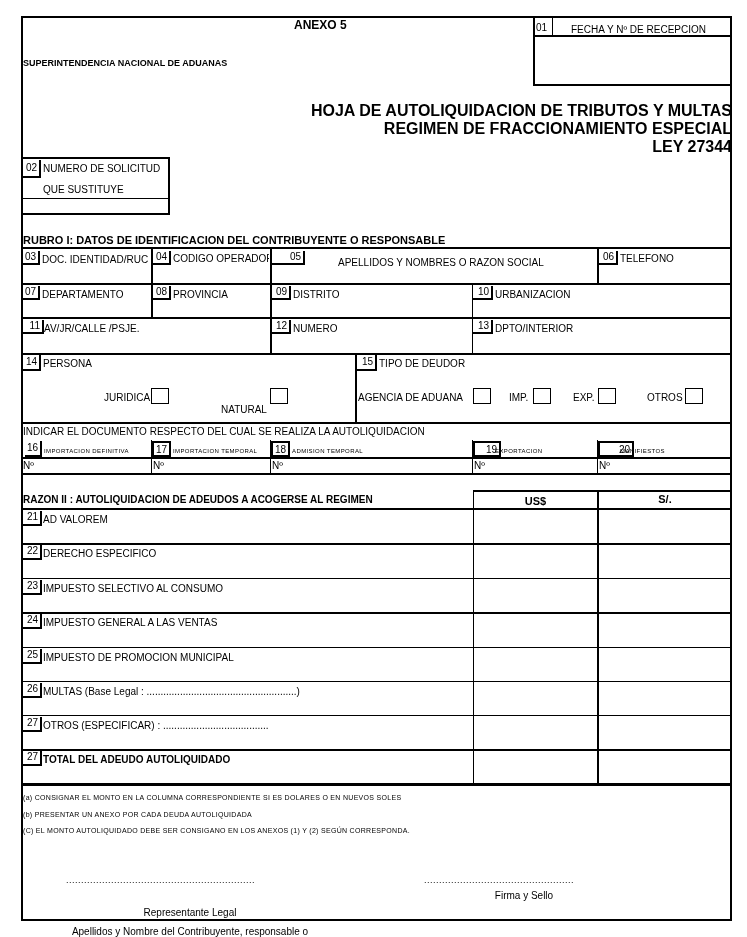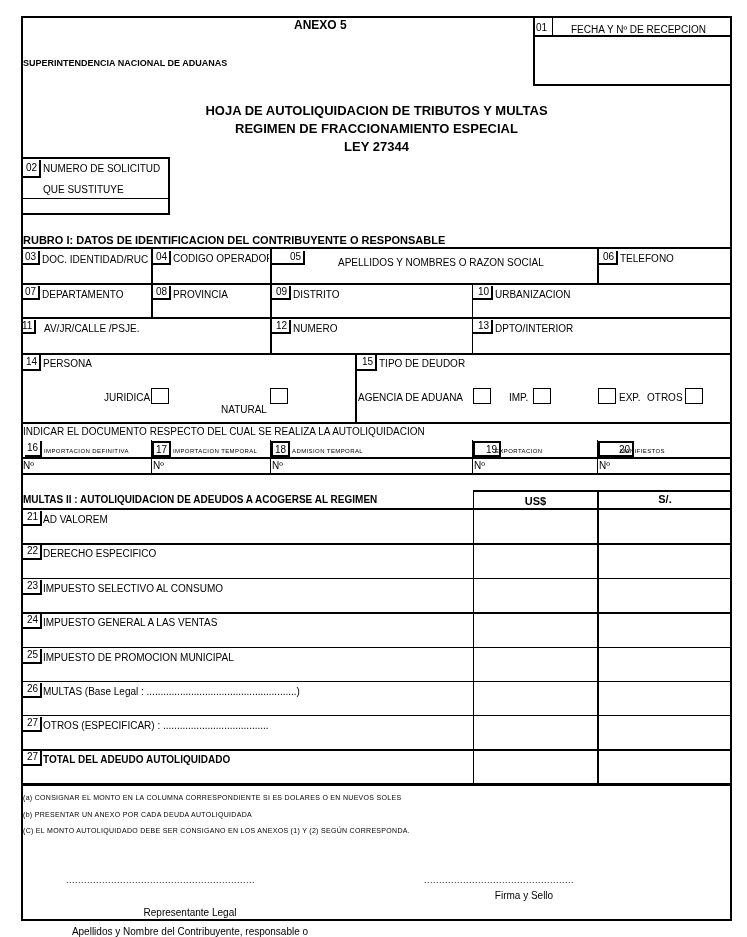--- a/index.html
+++ b/index.html
@@ -6,21 +6,21 @@
   body { width: 747px; height: 937px; position: relative; font-family: "Liberation Sans", sans-serif; color: #000; overflow: hidden; }
   .abs { position: absolute; }
   .form { position: absolute; left: 21px; top: 16px; width: 711px; height: 905px; border: 2px solid #000; border-top: 2px solid #000; box-sizing: border-box; }
   .hline { position: absolute; background: #000; }
   .vline { position: absolute; background: #000; }
   .t { position: absolute; white-space: nowrap; font-size: 10px; line-height: 12px; }
   .b { font-weight: bold; }
   .num { position: absolute; font-size: 10px; line-height: 12px; border-right: 2px solid #000; border-bottom: 2px solid #000; padding: 0 2px 0 1px; box-sizing: border-box; height: 14px; text-align: right; }
   .tiny { font-size: 6px; letter-spacing: 0.4px; }
   .cb { position: absolute; width: 18px; height: 16px; border: 1.5px solid #000; box-sizing: border-box; background: #fff; }
-  .title { font-size: 13px; font-weight: bold; text-align: center; }
+  .title { font-size: 16px; font-weight: bold; text-align: right; }
   .note { font-size: 7px; letter-spacing: 0.3px; }
 </style>
 </head>
 <body>
 
 <div class="form"></div>
 
 <div class="t b" style="left:294px;top:19px;font-size:12px;">ANEXO 5</div>
 <div class="t b" style="left:23px;top:57px;font-size:9px;">SUPERINTENDENCIA NACIONAL DE ADUANAS</div>
 
@@ -72,21 +72,21 @@
 <div class="abs" style="left:272px;top:285px;width:200px;height:32px;"></div>
 <div class="num" style="left:272px;top:286px;width:19px;">09</div>
 <div class="t" style="left:293px;top:289px;">DISTRITO</div>
 <div class="vline" style="left:472px;top:285px;width:1px;height:68px;"></div>
 <div class="abs" style="left:473px;top:285px;width:258px;height:32px;"></div>
 <div class="num" style="left:473px;top:286px;width:20px;">10</div>
 <div class="t" style="left:495px;top:289px;">URBANIZACION</div>
 <div class="hline" style="left:21px;top:317px;width:711px;height:2px;"></div>
 
 <div class="abs" style="left:22px;top:319px;width:248px;height:34px;"></div>
-<div class="num" style="left:21px;top:320px;width:15px;">11</div>
+<div class="num" style="left:21px;top:320px;width:23px;">11</div>
 <div class="t" style="left:44px;top:323px;">AV/JR/CALLE /PSJE.</div>
 <div class="abs" style="left:272px;top:319px;width:200px;height:34px;"></div>
 <div class="num" style="left:272px;top:320px;width:19px;">12</div>
 <div class="t" style="left:293px;top:323px;">NUMERO</div>
 <div class="abs" style="left:473px;top:319px;width:258px;height:34px;"></div>
 <div class="num" style="left:473px;top:320px;width:20px;">13</div>
 <div class="t" style="left:495px;top:323px;">DPTO/INTERIOR</div>
 <div class="hline" style="left:21px;top:353px;width:711px;height:2px;"></div>
 
 <div class="num" style="left:21px;top:355px;width:20px;height:16px;line-height:14px;">14</div>
@@ -96,21 +96,21 @@
 <div class="t" style="left:221px;top:392px;margin-top:12px;">NATURAL</div>
 <div class="cb" style="left:270px;top:388px;"></div>
 
 <div class="vline" style="left:355px;top:355px;width:2px;height:68px;"></div>
 <div class="num" style="left:357px;top:355px;width:20px;height:16px;line-height:14px;">15</div>
 <div class="t" style="left:379px;top:358px;">TIPO DE DEUDOR</div>
 <div class="t" style="left:358px;top:392px;">AGENCIA DE ADUANA</div>
 <div class="cb" style="left:473px;top:388px;"></div>
 <div class="t" style="left:509px;top:392px;">IMP.</div>
 <div class="cb" style="left:533px;top:388px;"></div>
-<div class="t" style="left:573px;top:392px;margin-left:46px;">EXP.</div>
+<div class="t" style="left:573px;top:392px;">EXP.</div>
 <div class="cb" style="left:598px;top:388px;"></div>
 <div class="t" style="left:647px;top:392px;">OTROS</div>
 <div class="cb" style="left:685px;top:388px;"></div>
 <div class="hline" style="left:21px;top:422px;width:711px;height:2px;"></div>
 
 <div class="t" style="left:23px;top:426px;">INDICAR EL DOCUMENTO RESPECTO DEL CUAL SE REALIZA LA AUTOLIQUIDACION</div>
 
 <div class="num" style="left:25px;top:441px;width:17px;height:16px;line-height:14px;">16</div>
 <div class="t tiny" style="left:44px;top:445px;">IMPORTACION  DEFINITIVA</div>
 <div class="vline" style="left:151px;top:440px;width:1px;height:34px;"></div>
@@ -137,21 +137,21 @@
     <span class="t" style="left:1px;top:1px;">Nº</span>
   </div>
 <div class="abs" style="left:473px;top:459px;width:124px;height:14px;">
     <span class="t" style="left:1px;top:1px;">Nº</span>
   </div>
 <div class="abs" style="left:598px;top:459px;width:133px;height:14px;">
     <span class="t" style="left:1px;top:1px;">Nº</span>
   </div>
 <div class="hline" style="left:21px;top:473px;width:711px;height:2px;"></div>
 
-<div class="t b" style="left:23px;top:494px;font-size:10px;">MULTAS II : AUTOLIQUIDACION DE ADEUDOS A ACOGERSE AL REGIMEN</div>
+<div class="t b" style="left:23px;top:494px;font-size:10px;">RAZON II : AUTOLIQUIDACION DE ADEUDOS A ACOGERSE AL REGIMEN</div>
 <div class="hline" style="left:473px;top:490px;width:259px;height:2px;"></div>
 <div class="vline" style="left:473px;top:490px;width:1px;height:294px;"></div>
 <div class="vline" style="left:597px;top:490px;width:2px;height:294px;"></div>
 <div class="t b" style="left:474px;top:495px;width:123px;text-align:center;font-size:11px;">US$</div>
 <div class="t b" style="left:599px;top:493px;width:132px;text-align:center;font-size:11px;">S/.</div>
 <div class="hline" style="left:21px;top:508px;width:711px;height:2px;"></div>
 
 <div id="rubro2-rows">
     <div class="abs" style="left: 22px; top: 510px; width: 451px; height: 34px;"></div>
     <div class="num" style="left: 21px; top: 511px; width: 21px; height: 15px;">21</div>

